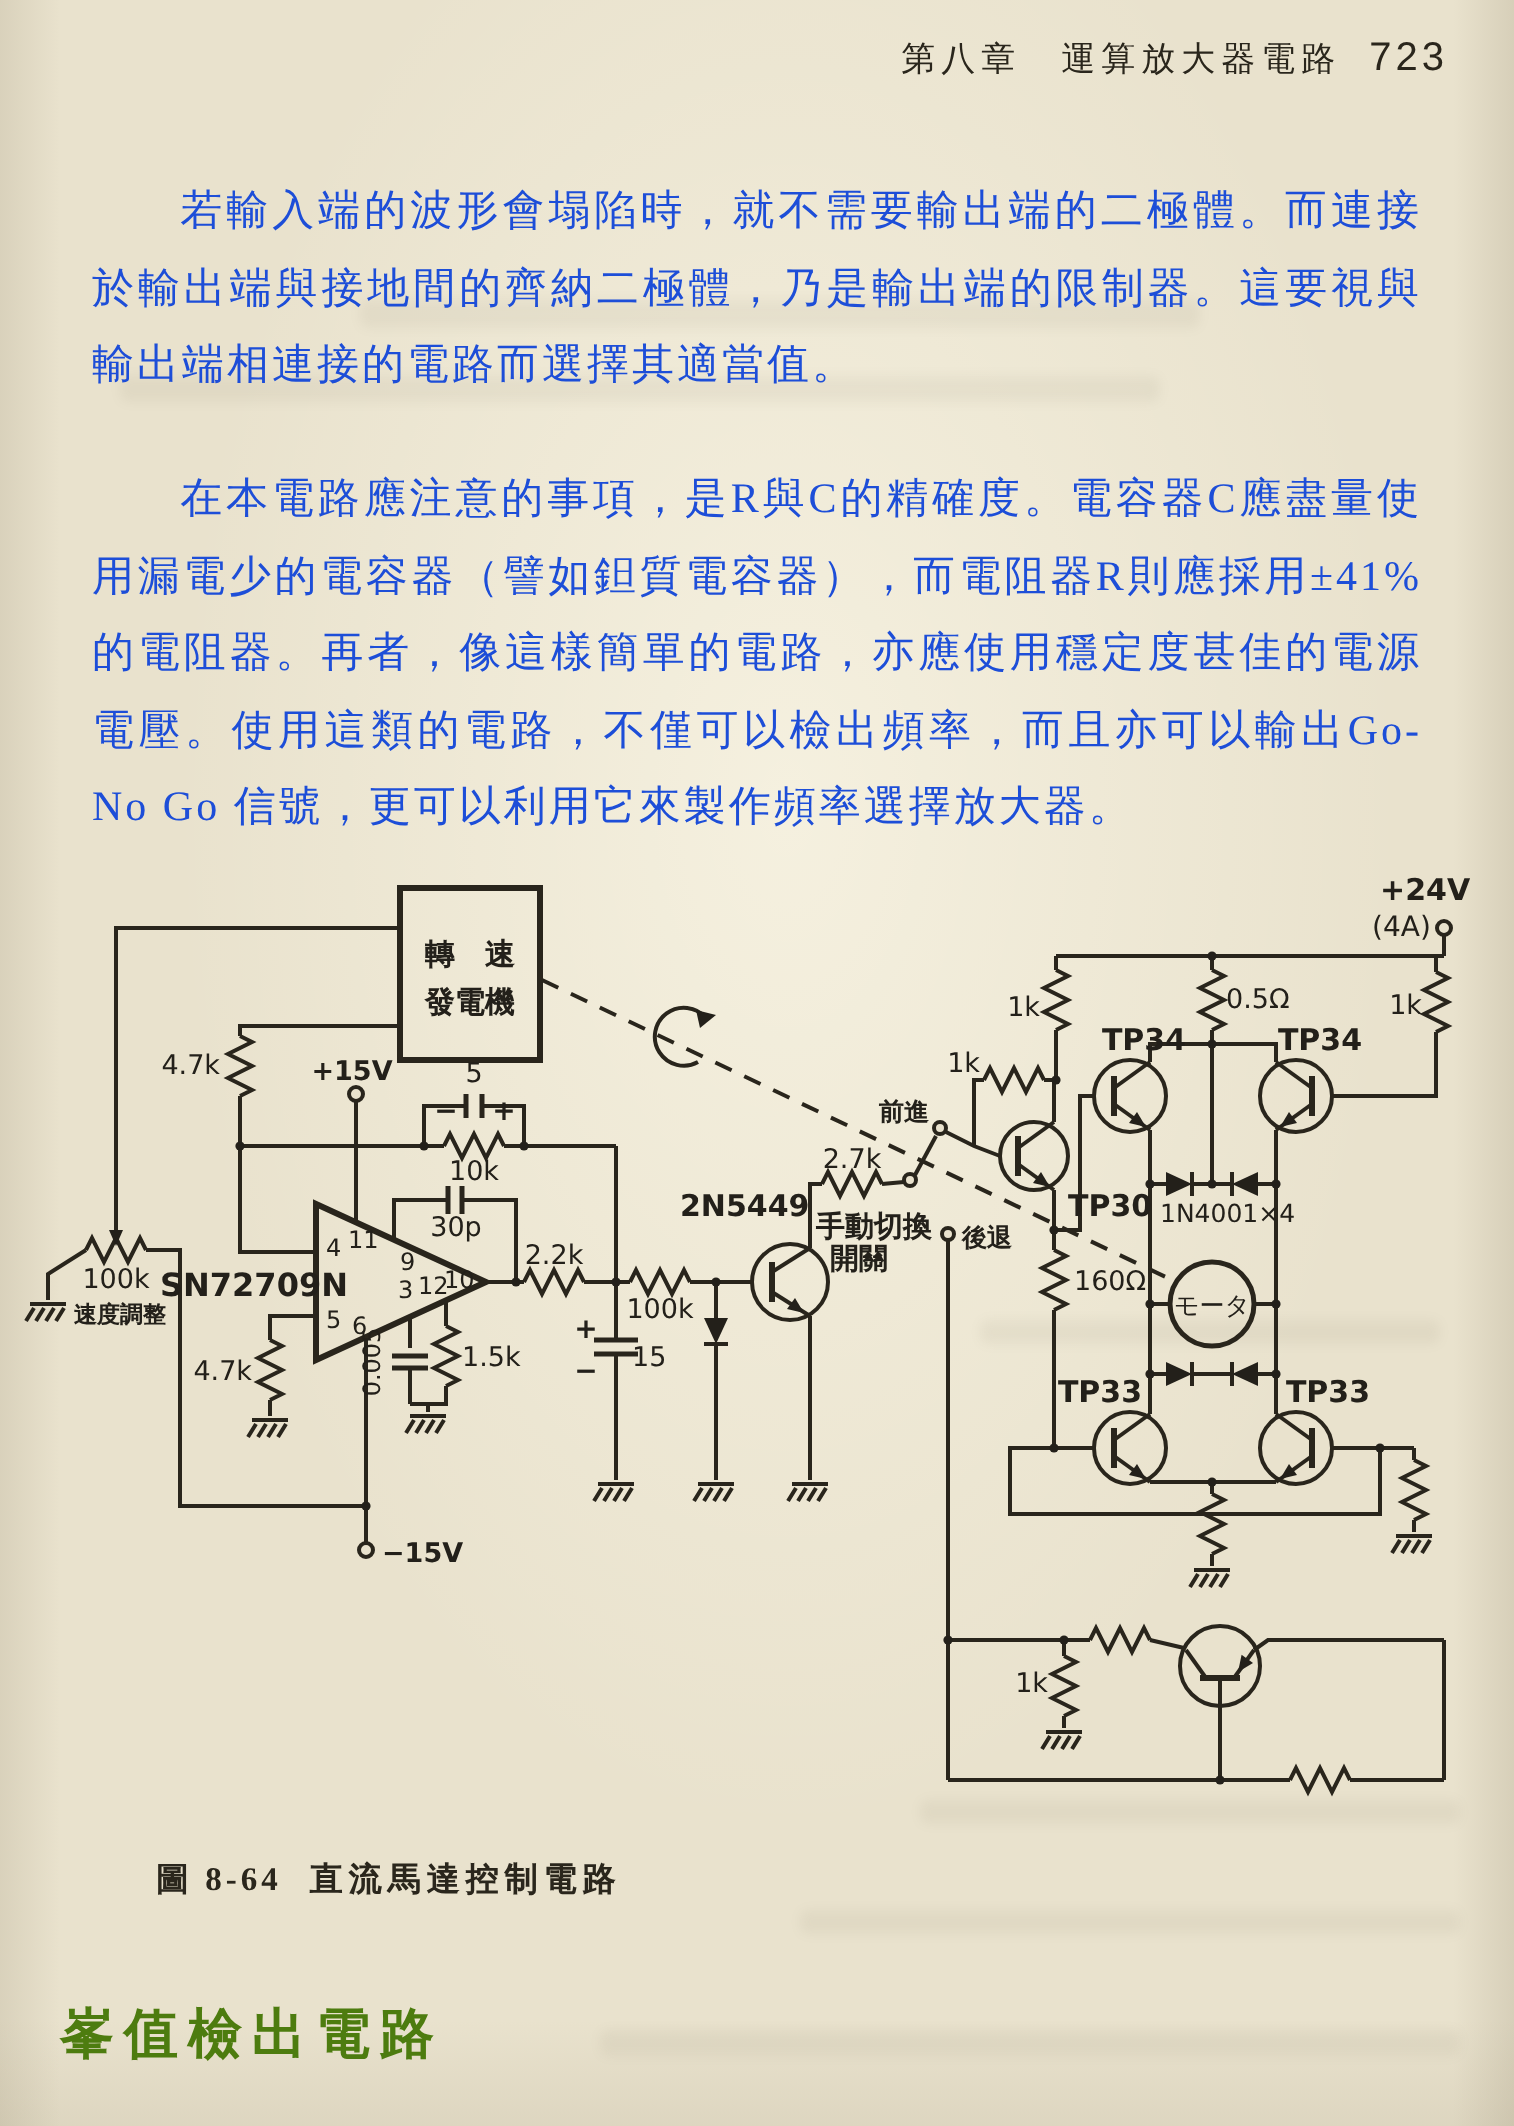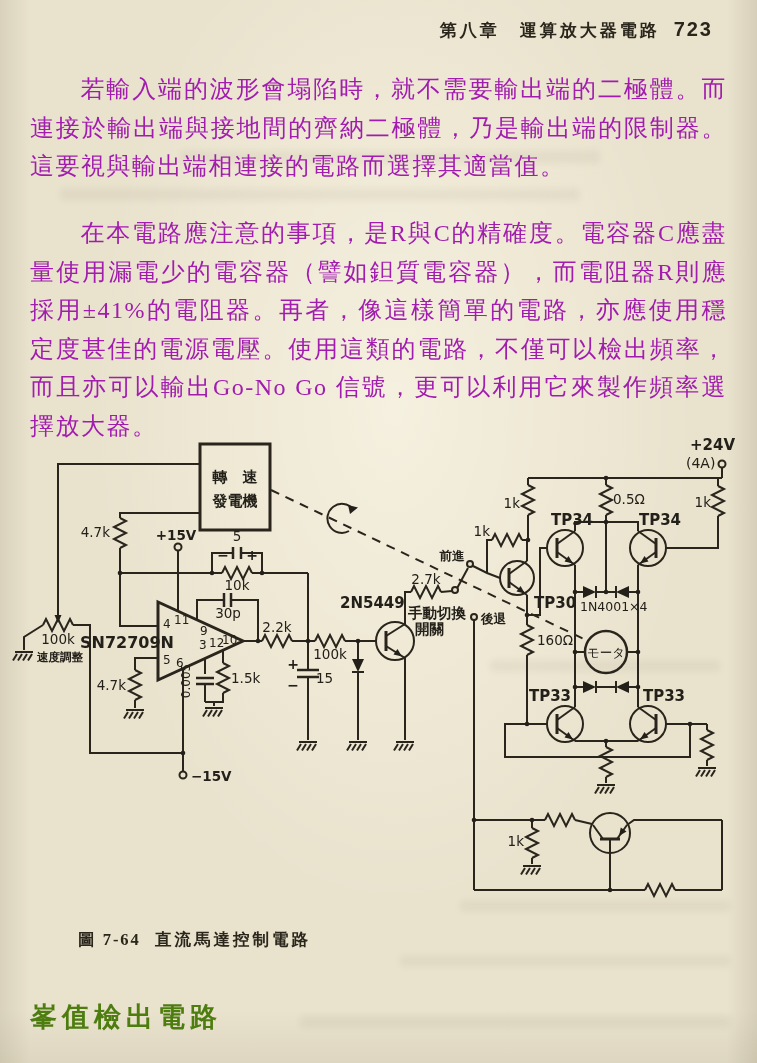--- a/index.html
+++ b/index.html
@@ -11,29 +11,29 @@
   }
   .paper-vignette{
     position:absolute;inset:0;pointer-events:none;
     background:
       radial-gradient(ellipse at 52% 38%, rgba(255,252,238,.55) 0%, rgba(255,252,238,0) 55%),
       linear-gradient(90deg, rgba(120,108,80,.14) 0%, rgba(120,108,80,0) 4%, rgba(120,108,80,0) 96%, rgba(120,108,80,.16) 100%),
       linear-gradient(0deg, rgba(120,108,80,.10) 0%, rgba(120,108,80,0) 5%);
   }
   .smudge{position:absolute;background:#6f6650;opacity:.07;filter:blur(3px);border-radius:4px;pointer-events:none;}
   .page-header{
-    position:absolute;top:18px;right:44px;
+    position:absolute;top:18px;right:33px;
     font-family:"Liberation Sans","DejaVu Sans",sans-serif;
-    font-weight:bold;font-size:17px;letter-spacing:3px;color:#2a261c;
+    font-weight:normal;font-size:17px;letter-spacing:3px;color:#2a261c;
   }
   .page-header .pagenum{font-size:20px;letter-spacing:2px;margin-left:14px;}
   .para{
     position:absolute;left:30px;right:30px;
-    font-size:24px;line-height:38.5px;letter-spacing:1.5px;
-    text-align:justify;text-indent:2.1em;margin:0;color:#a21caf;
+    font-size:21px;line-height:38.5px;letter-spacing:1.5px;
+    text-align:justify;text-indent:2.1em;margin:16px;color:#1d4ed8;
   }
   #para1{top:70px;}
   #para2{top:214px;}
   .fig-caption{
     position:absolute;top:929px;left:78px;
     font-size:16.5px;letter-spacing:2px;font-weight:600;color:#2a261c;
   }
   .fig-caption .cap-title{margin-left:14px;letter-spacing:3px;margin-top:32px;}
   .section-heading{
     position:absolute;top:999px;left:30px;
@@ -363,16 +363,16 @@
     <text x="580" y="181" class="t125">1N4001×4</text>
     <text x="606" y="227" text-anchor="middle" class="t125">モータ</text>
     <text x="537" y="215" class="t13">160Ω</text>
     <text x="550" y="271" text-anchor="middle" class="dev">TP33</text>
     <text x="664" y="271" text-anchor="middle" class="dev">TP33</text>
     <text x="524" y="416" text-anchor="end" class="t13">1k</text>
   </g>
 </svg>
 
 <div class="fig-caption">
-  <span>圖 7-64</span><span class="cap-title">直流馬達控制電路</span>
+  <span>圖 8-64</span><span class="cap-title">直流馬達控制電路</span>
 </div>
 
 <div class="section-heading">峯值檢出電路</div>
 
 </body></html>

